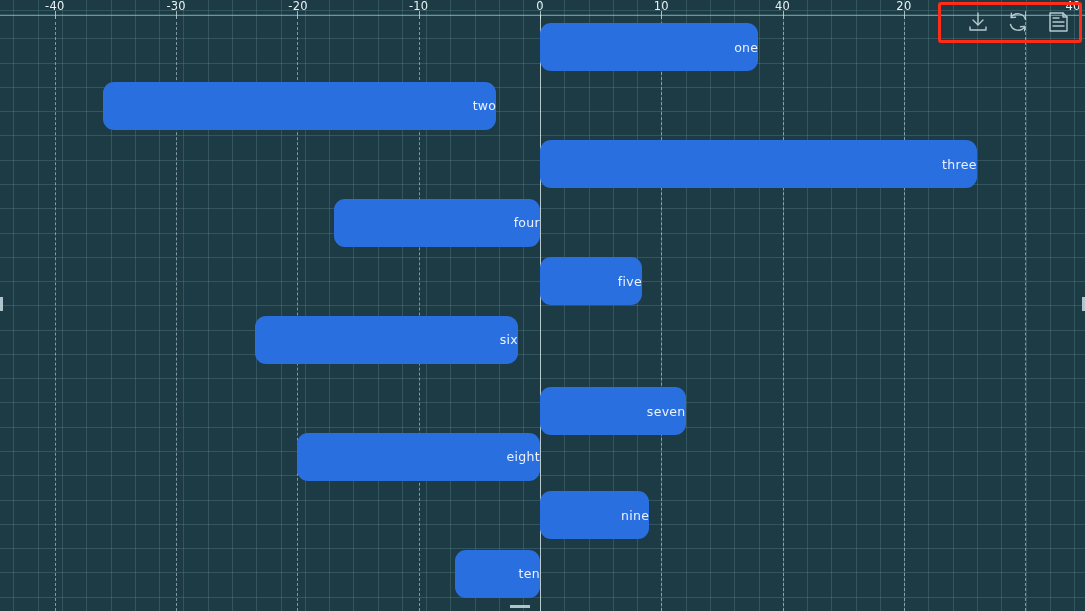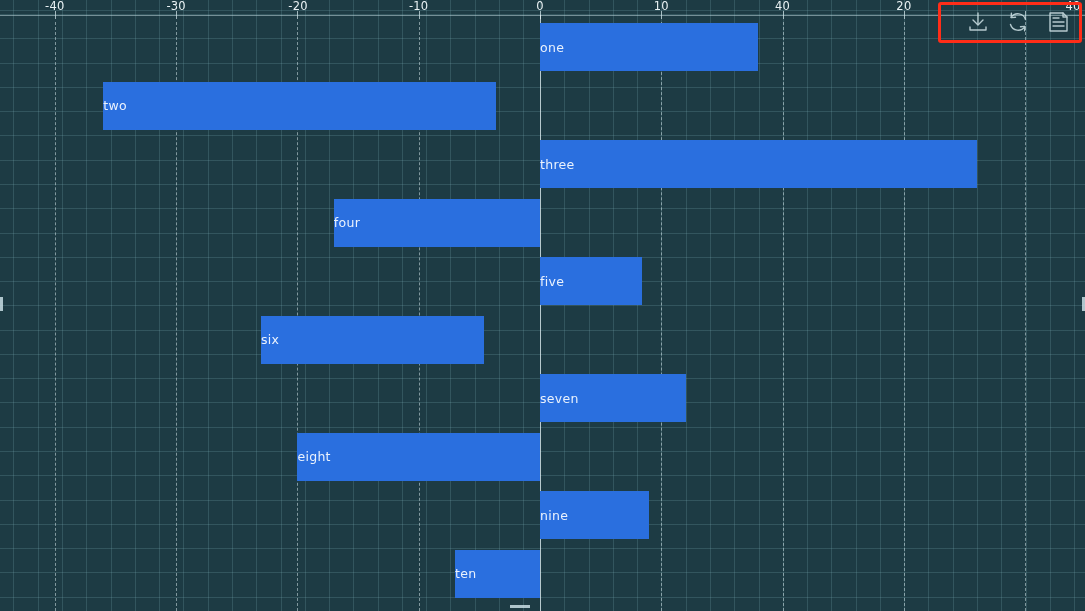--- a/index.html
+++ b/index.html
@@ -86,24 +86,25 @@
     left: 0; top: 22px; right: 0; bottom: 0;
   }
   .bar-row { position: absolute; left: 0; right: 0; height: 58.5px; }
   .bar {
     position: absolute;
     top: 0px;
     height: 48px;
     background: #2a6fdf;
     display: flex;
     align-items: center;
-    justify-content: flex-start;
+    justify-content: flex-end;
     color: #eaf2fd;
     font-size: 12.5px;
     letter-spacing: .3px;
+    border-radius: 11px;
   }
   .bar-label { pointer-events: none; }
 
   
   .toolbar {
     position: absolute;
     top: 3px; right: 6px;
     height: 38px;
     display: flex;
     align-items: center;
@@ -193,25 +194,25 @@
         <div class="bar" title="four: -17" style="left: 333.79px; width: 206.21px; top: 1px; background: rgb(42, 111, 223);">
           <span class="bar-label" style="color: rgb(234, 242, 253);">four</span>
         </div>
       </div>
       <div class="bar-row" style="top: 234px;">
         <div class="bar" title="five: 8" style="left: 540px; width: 102px; top: 1px; background: rgb(42, 111, 223);">
           <span class="bar-label" style="color: rgb(234, 242, 253);">five</span>
         </div>
       </div>
       <div class="bar-row" style="top: 292.5px;">
-        <div class="bar" title="six: -23" style="left: 261px; width: 223px; top: 1px; background: rgb(42, 111, 223);">
+        <div class="bar" title="six: -23" style="left: 255px; width: 263px; top: 1px; background: rgb(42, 111, 223);">
           <span class="bar-label" style="color: rgb(234, 242, 253);">six</span>
         </div>
       </div>
-      <div class="bar-row" style="top: 351px;">
+      <div class="bar-row" style="top: 364px;">
         <div class="bar" title="seven: 12" style="left: 540px; width: 145.56px; top: 1px; background: rgb(42, 111, 223);">
           <span class="bar-label" style="color: rgb(234, 242, 253);">seven</span>
         </div>
       </div>
       <div class="bar-row" style="top: 409.5px; padding-left: 24px;">
         <div class="bar" title="eight: -20" style="left: 297.4px; width: 242.6px; top: 1px; background: rgb(42, 111, 223);">
           <span class="bar-label" style="color: rgb(234, 242, 253);">eight</span>
         </div>
       </div>
       <div class="bar-row" style="top: 468px;">

